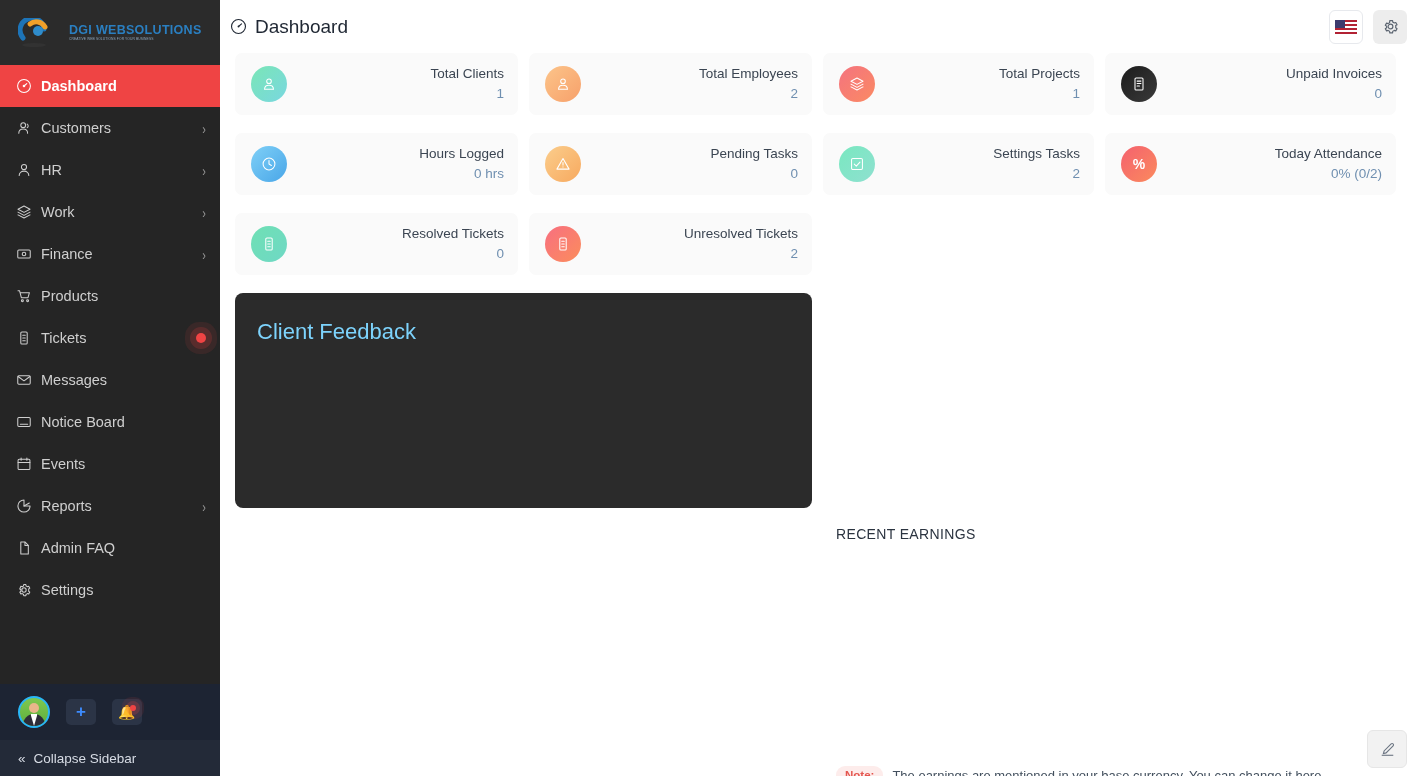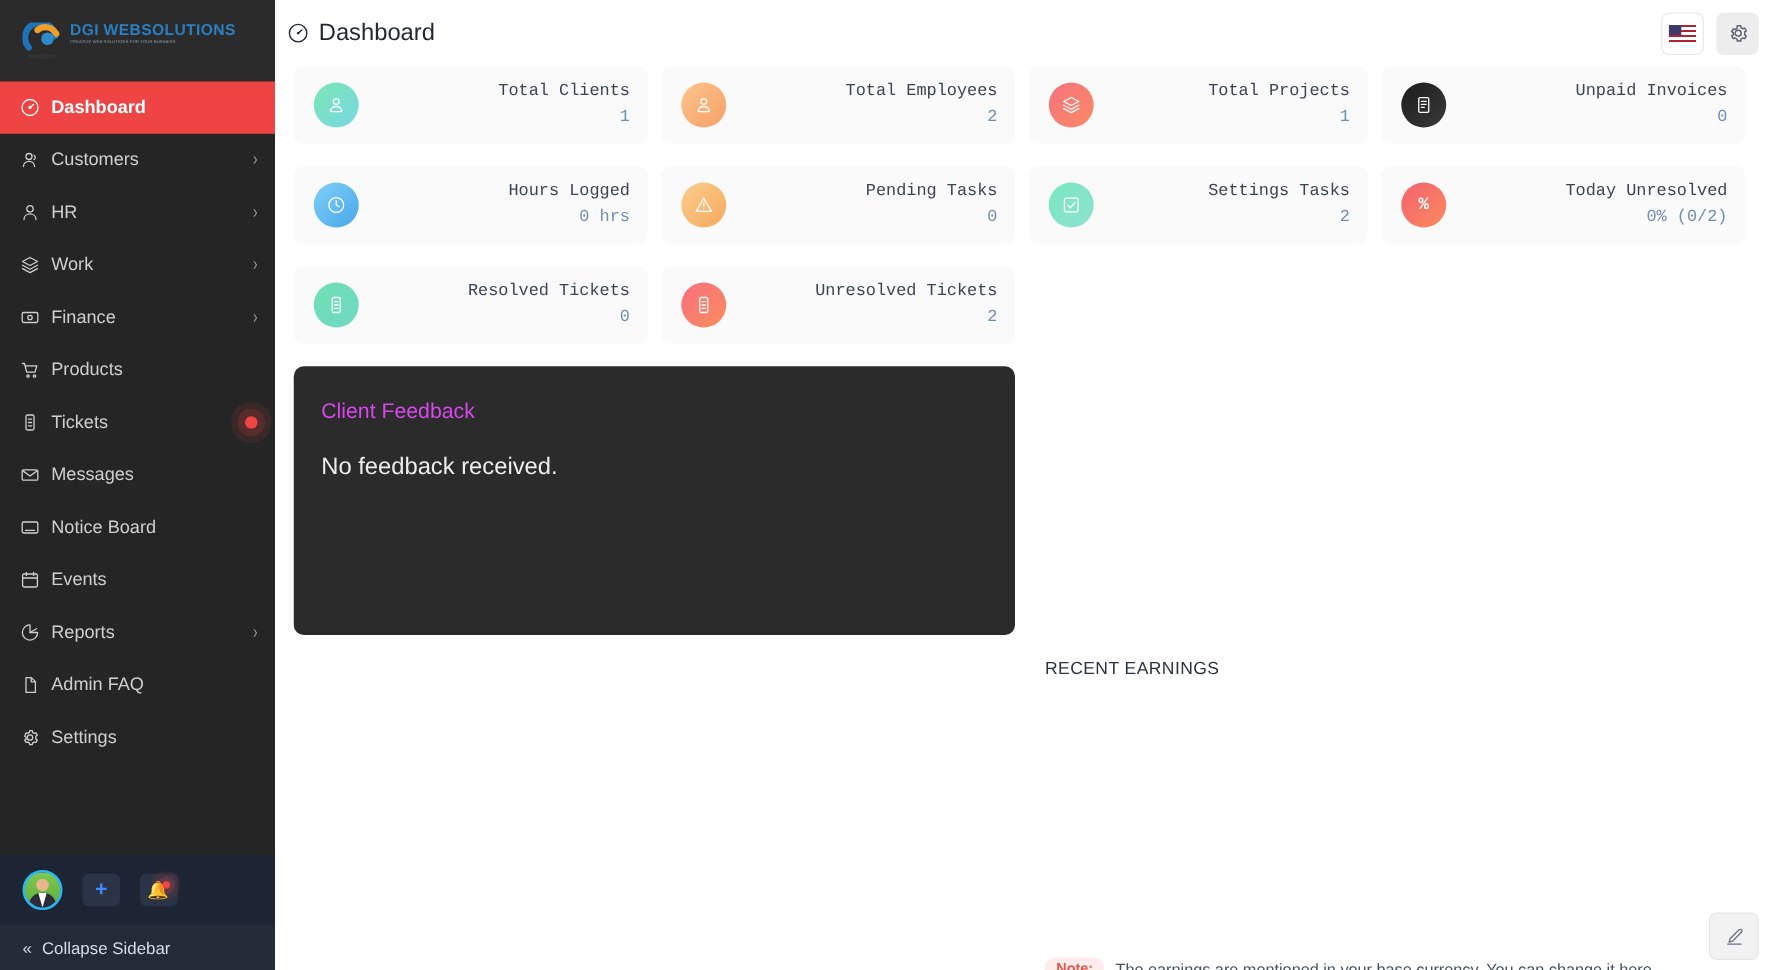--- a/index.html
+++ b/index.html
@@ -18,21 +18,21 @@
     flex: 0 0 220px;
     position: relative;
     display: flex; flex-direction: column;
   }
   .logo-area {
     height: 65px;
     display: flex; align-items: center;
     padding-left: 18px;
     background: #2b2b2b;
   }
-  .logo-wrap { display: flex; align-items: flex-start; gap: 4px; }
+  .logo-wrap { display: flex; align-items: center; gap: 17px; }
   .logo-mark { width: 34px; height: 30px; flex: 0 0 34px; }
   .logo-text { display: flex; flex-direction: column; line-height: 1; }
   .logo-title {
     font-size: 12.5px; font-weight: 700; letter-spacing: .3px;
     color: #2a7fc1;
   }
   .logo-sub { font-size: 3.3px; color: #8fa7bd; letter-spacing: .1px; margin-top: 2px;}
 
   .nav { flex: 1 1 auto; overflow: hidden; }
   .nav-item {
@@ -152,21 +152,21 @@
 
   .content { padding: 0 16px 0 4px; }
 
   
   .stats {
     display: grid;
     grid-template-columns: 294px 294px 282px 1fr;
     column-gap: 0px;
     padding-left: 11px;
   }
-  .stat-col { display: flex; flex-direction: column; font-family: Liberation Mono, monospace; }
+  .stat-col { display: flex; flex-direction: column; }
   .stat-card {
     background: #fafafa;
     border-radius: 7px;
     height: 62px;
     margin: 0 11px 18px 0;
     display: flex; align-items: center;
     padding: 0 14px 0 16px;
   }
   .stat-icon {
     width: 36px; height: 36px; border-radius: 50%;
@@ -215,21 +215,21 @@
   
   .feedback {
     grid-column: 1 / span 2;
     background: #2b2b2b;
     border-radius: 8px;
     margin: 0 11px 0 0;
     height: 215px;
     padding: 26px 22px;
     color: #fff;
   }
-  .feedback h3 { font-size: 17px; font-weight: 400; color: #d946ef; }
+  .feedback h3 { font-size: 22px; font-weight: 400; color: #7dd3fc; }
   .feedback p { font-size: 19px; font-weight: 400; color: #ededed; margin-top: 24px; }
 
   .fab {
     position: absolute; right: 16px; bottom: 8px;
     width: 40px; height: 38px; border-radius: 6px;
     background: #f2f2f2; border: 1px solid #e6e6e6;
     display: flex; align-items: center; justify-content: center;
     color: #6b7582; cursor: pointer;
   }
   svg { display: block; }
@@ -527,27 +527,26 @@
                 <rect x="5" y="2.6" width="10" height="14.8" rx="1.3"></rect>
                 <path d="M7.6 6.4h4.8M7.6 9.4h4.8M7.6 12.4h3"></path>
               </svg>
             </span>
             <span class="stat-text"><span class="stat-label">Unpaid Invoices</span><br><span class="stat-value">0</span></span>
           </div>
           <div class="stat-card">
             <span class="stat-icon g-rose">
               <span style="font-size:14px;font-weight:700;color:#fff">%</span>
             </span>
-            <span class="stat-text"><span class="stat-label">Today Unresolved</span><br><span class="stat-value">0% (0/2)</span></span>
+            <span class="stat-text"><span class="stat-label">Today Attendance</span><br><span class="stat-value">0% (0/2)</span></span>
           </div>
         </div>
 
       <div class="feedback">
         <h3>Client Feedback</h3>
-        <p>No feedback received.</p>
       </div>
 
       <div class="earnings">
         <div class="earnings-title">RECENT EARNINGS</div>
         <div class="earnings-body"></div>
         <div class="note-row">
           <span class="note-badge">Note:</span>
           <span>The earnings are mentioned in your base currency. You can change it here.</span>
           <span class="note-arrow">→</span>
         </div>

